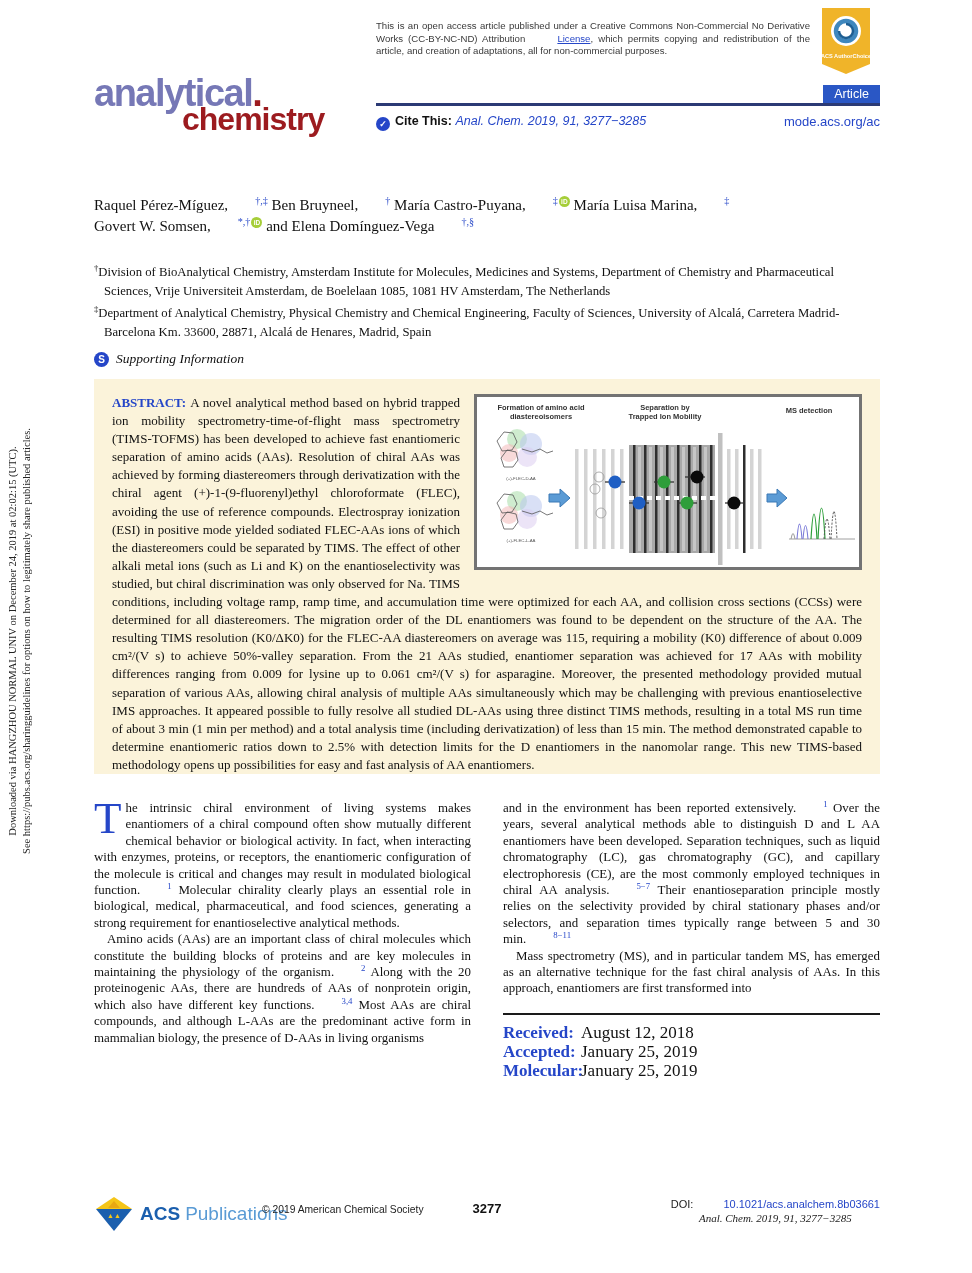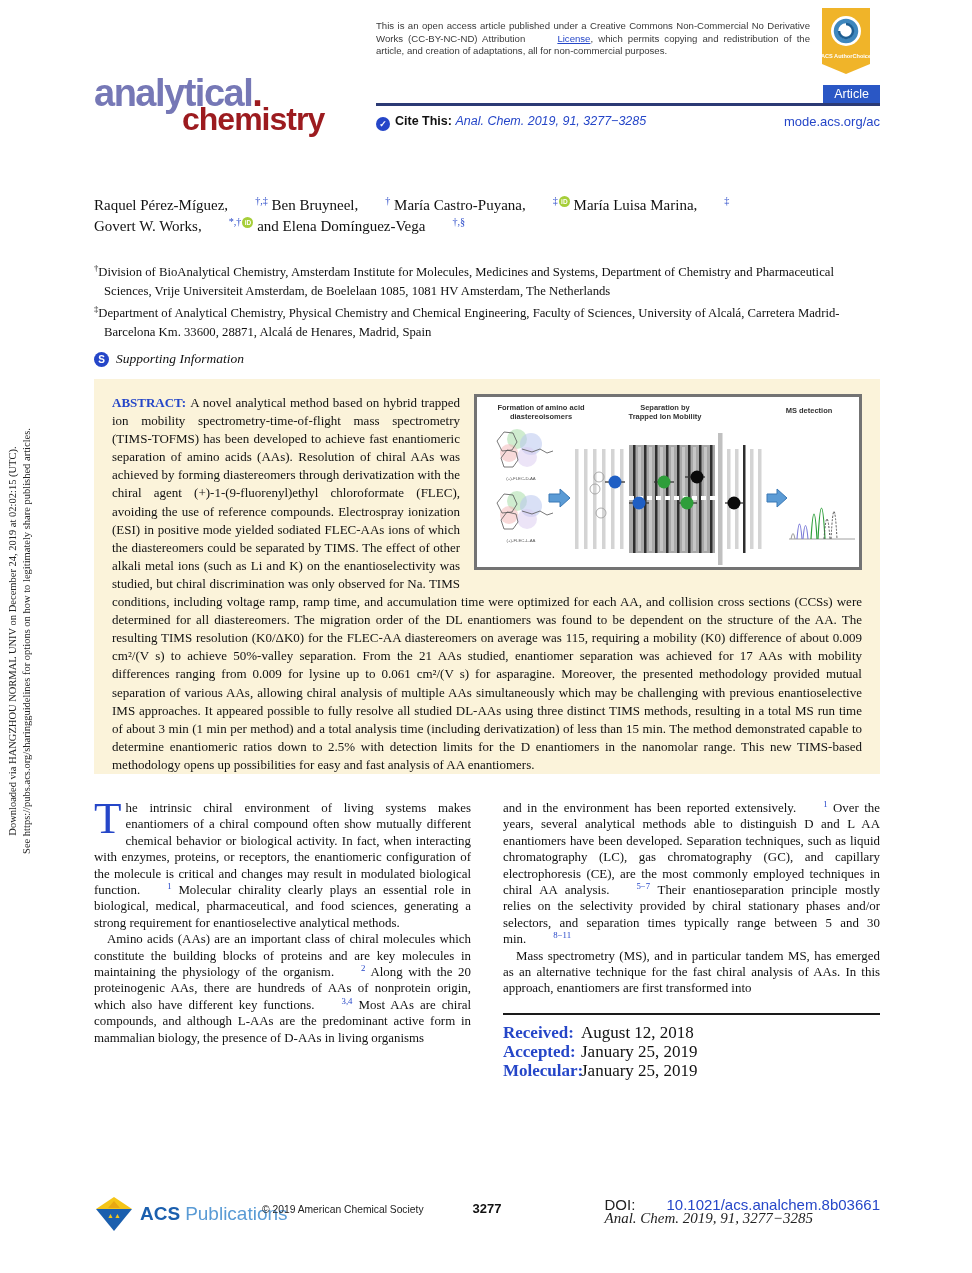--- a/index.html
+++ b/index.html
@@ -55,21 +55,21 @@
   .received-block{margin-top:16px;border-top:2px solid #1a1a1a;padding-top:8px;width:100%;}
   .rb-row{font-size:17px;line-height:19px;}
   .rb-label{display:inline-block;width:78px;color:#2546c8;font-weight:bold;}
   
   .footer{position:absolute;left:94px;top:1196px;width:786px;font-family:"Liberation Sans",sans-serif;}
   .f-left{position:absolute;left:0;top:0;display:flex;align-items:center;}
   .f-acs{font-size:19px;font-weight:bold;color:#1b5fae;margin-left:6px;}
   .f-pub{font-size:19px;color:#5a9bd5;margin-left:5px;}
   .f-copy{position:absolute;left:168px;top:8px;font-size:10.3px;color:#222;}
   .f-page{position:absolute;left:50%;top:5px;transform:translateX(-50%);font-size:13px;font-weight:bold;color:#111;}
-  .f-right{position:absolute;right:0;top:2px;text-align:left;font-size:15px;line-height:13.5px;color:#222;}
+  .f-right{position:absolute;right:0;top:2px;text-align:center;font-size:11px;line-height:13.5px;color:#222;}
   .f-journal{font-family:"Liberation Serif",serif;font-style:italic;}
 </style>
 </head>
 <body>
 
 <div class="page">
 
   <div class="side-note">
     <div>Downloaded via HANGZHOU NORMAL UNIV on December 24, 2019 at 02:02:15 (UTC).</div>
     <div>See https://pubs.acs.org/sharingguidelines for options on how to legitimately share published articles.</div>
@@ -98,21 +98,21 @@
   <div class="cite-row">
     <span class="cite-icon">✓</span><span class="cite-label">Cite This:</span>
     <span class="cite-ref">Anal. Chem. 2019, 91, 3277−3285</span>
   </div>
   <div class="site-url">mode.acs.org/ac</div>
 
   <div class="main">
 
     <div class="authors">
       <div><span>Raquel Pérez-Míguez,</span><sup class="blue link">†,‡</sup><span> Ben Bruyneel,</span><sup class="blue link">†</sup><span> María Castro-Puyana,</span><sup class="blue link">‡</sup><span class="orcid-icon">iD</span><span> María Luisa Marina,</span><sup class="blue link">‡</sup></div>
-      <div><span>Govert W. Works,</span><sup class="blue link">*,†</sup><span class="orcid-icon">iD</span><span> and Elena Domínguez-Vega</span><sup class="blue link">†,§</sup></div>
+      <div><span>Govert W. Somsen,</span><sup class="blue link">*,†</sup><span class="orcid-icon">iD</span><span> and Elena Domínguez-Vega</span><sup class="blue link">†,§</sup></div>
     </div>
 
     <div class="affils">
       <p class="affil"><sup>†</sup><span>Division of BioAnalytical Chemistry, Amsterdam Institute for Molecules, Medicines and Systems, Department of Chemistry and Pharmaceutical Sciences, Vrije Universiteit Amsterdam, de Boelelaan 1085, 1081 HV Amsterdam, The Netherlands</span></p>
       <p class="affil"><sup>‡</sup><span>Department of Analytical Chemistry, Physical Chemistry and Chemical Engineering, Faculty of Sciences, University of Alcalá, Carretera Madrid-Barcelona Km. 33600, 28871, Alcalá de Henares, Madrid, Spain</span></p>
     </div>
 
     <div class="supporting">
       <span class="si-icon">S</span><span>Supporting Information</span>
     </div>

